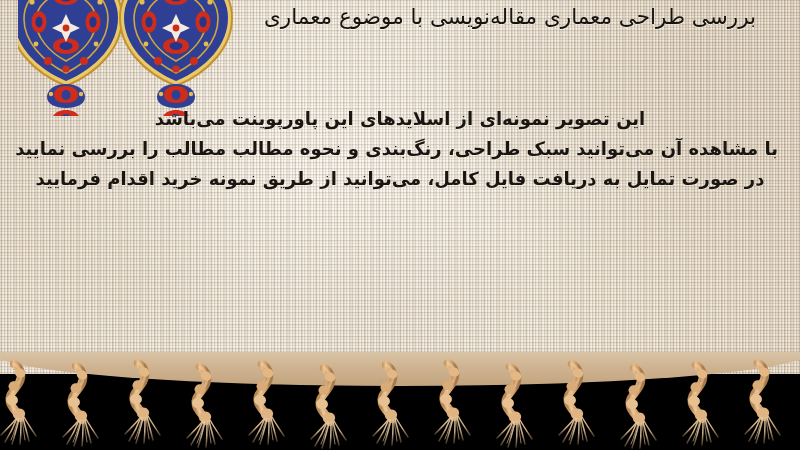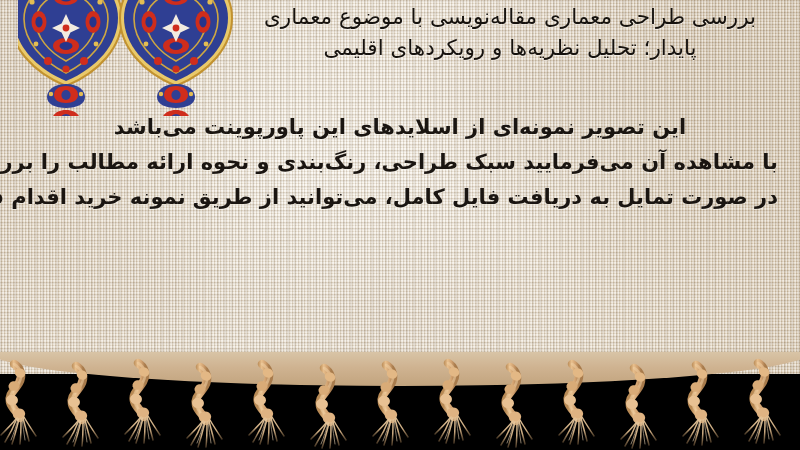--- a/index.html
+++ b/index.html
@@ -113,25 +113,25 @@
     line-height: 1.42;
     font-weight: 500;
     letter-spacing: 0px;
     text-shadow: 0 1px 0 rgba(255,252,245,0.55);
   }
   .title .ln { display: block; }
 
   .body-text {
     position: absolute;
     right: 22px;
-    top: 110px;
+    top: 104px;
     width: 756px;
     text-align: center;
     color: #1a1511;
-    font-size: 21px;
+    font-size: 18px;
     line-height: 1.66;
     font-weight: 600;
     text-shadow: 0 1px 0 rgba(255,252,245,0.45);
   }
   .body-text .ln { display: block; white-space: nowrap; }
 
   
   .fringe {
     position: absolute;
     left: 0;
@@ -235,26 +235,25 @@
       </g>
       <g>
         <use href="#medallion" x="0" y="0" transform="translate(158,62)"></use>
         <use href="#drop" x="0" y="0" transform="translate(158,120)"></use>
       </g>
     </svg>
   </div>
 
   <div class="title">
     <span class="ln">بررسی طراحی معماری مقاله‌نویسی با موضوع معماری</span>
-    <span class="ln">پایدار؛ تحلیل نظریه‌ها و رویکردهای اقلیمی</span>
   </div>
 
   <div class="body-text">
     <span class="ln">این تصویر نمونه‌ای از اسلایدهای این پاورپوینت می‌باشد</span>
-    <span class="ln">با مشاهده آن می‌فرمایید سبک طراحی، رنگ‌بندی و نحوه ارائه مطالب را بررسی نمایید</span>
+    <span class="ln">با مشاهده آن می‌توانید سبک طراحی، رنگ‌بندی و نحوه مطالب مطالب را بررسی نمایید</span>
     <span class="ln">در صورت تمایل به دریافت فایل کامل، می‌توانید از طریق نمونه خرید اقدام فرمایید</span>
   </div>
 
   <div class="fringe">
     <svg width="800" height="92" viewBox="0 0 800 92" xmlns="http://www.w3.org/2000/svg">
       <defs>
         <linearGradient id="cordG" x1="0" y1="0" x2="1" y2="0">
           <stop offset="0%" stop-color="#b88a55"></stop>
           <stop offset="35%" stop-color="#e8bf8d"></stop>
           <stop offset="70%" stop-color="#cf9f6e"></stop>

